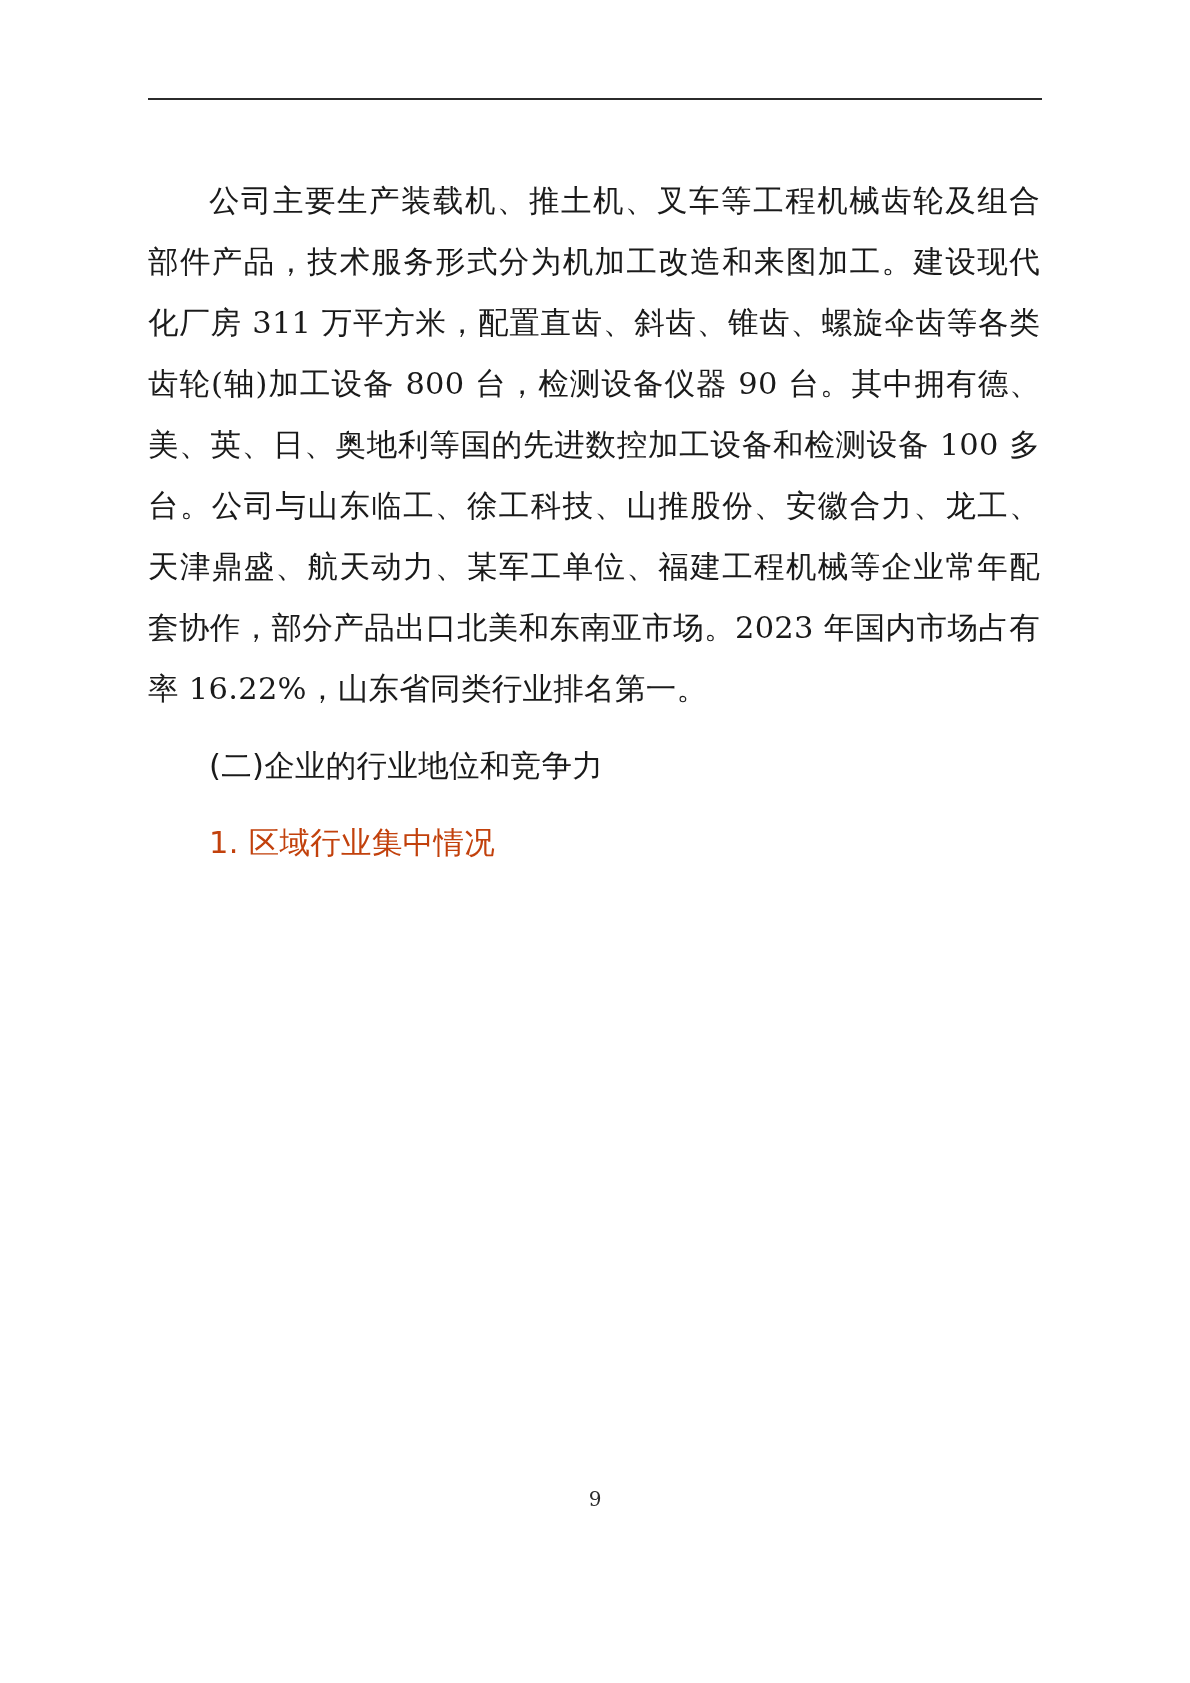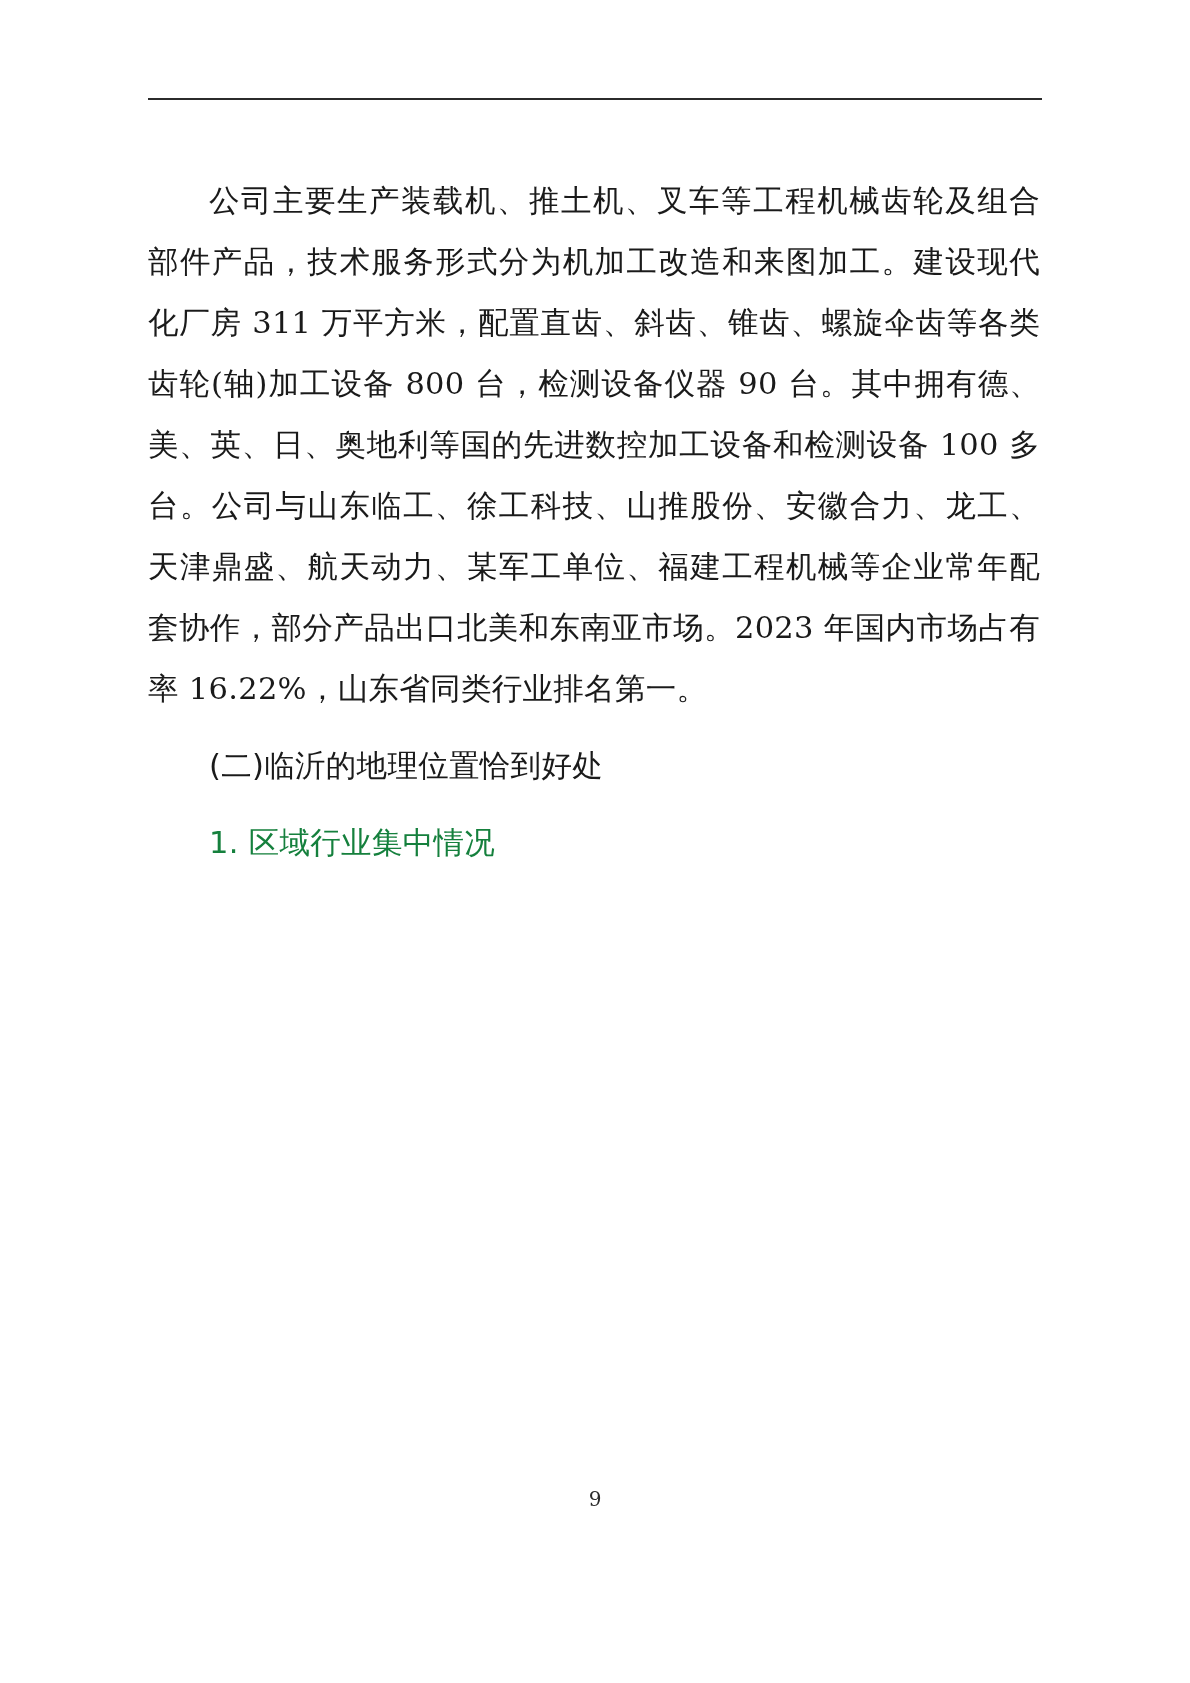--- a/index.html
+++ b/index.html
@@ -55,21 +55,21 @@
     color: #1a1a1a;
   }
   p.sub-heading-para {
     margin: 0 0 6px 0;
     font-size: 30.5px;
     line-height: 61px;
     text-align: justify;
     text-indent: 2em;
     letter-spacing: 0.3px;
     font-family: "DejaVu Sans", "Liberation Sans", sans-serif;
-    color: #15803d;
+    color: #c2410c;
   }
   .spacer-small { height: 10px; }
   .page-number {
     position: absolute;
     left: 0;
     top: 1487px;
     width: 1190px;
     text-align: center;
     font-size: 20px;
     font-family: "DejaVu Serif", "Liberation Serif", serif;
@@ -79,21 +79,21 @@
 </head>
 <body>
 
 <div class="page">
 
   <div class="header-rule"></div>
 
   <div class="content">
     <p class="body-para">公司主要生产装载机、推土机、叉车等工程机械齿轮及组合部件产品，技术服务形式分为机加工改造和来图加工。建设现代化厂房 311 万平方米，配置直齿、斜齿、锥齿、螺旋伞齿等各类齿轮(轴)加工设备 800 台，检测设备仪器 90 台。其中拥有德、美、英、日、奥地利等国的先进数控加工设备和检测设备 100 多台。公司与山东临工、徐工科技、山推股份、安徽合力、龙工、天津鼎盛、航天动力、某军工单位、福建工程机械等企业常年配套协作，部分产品出口北美和东南亚市场。2023 年国内市场占有率 16.22%，山东省同类行业排名第一。</p>
     <div class="spacer-small"></div>
-    <p class="heading-para">(二)临沂的地理位置恰到好处</p>
+    <p class="heading-para">(二)企业的行业地位和竞争力</p>
     <div class="spacer-small"></div>
     <p class="sub-heading-para">1. 区域行业集中情况</p>
     <div class="spacer-small"></div>
   </div>
 
   <div class="page-number">9</div>
 
 </div>
 
 </body></html>

